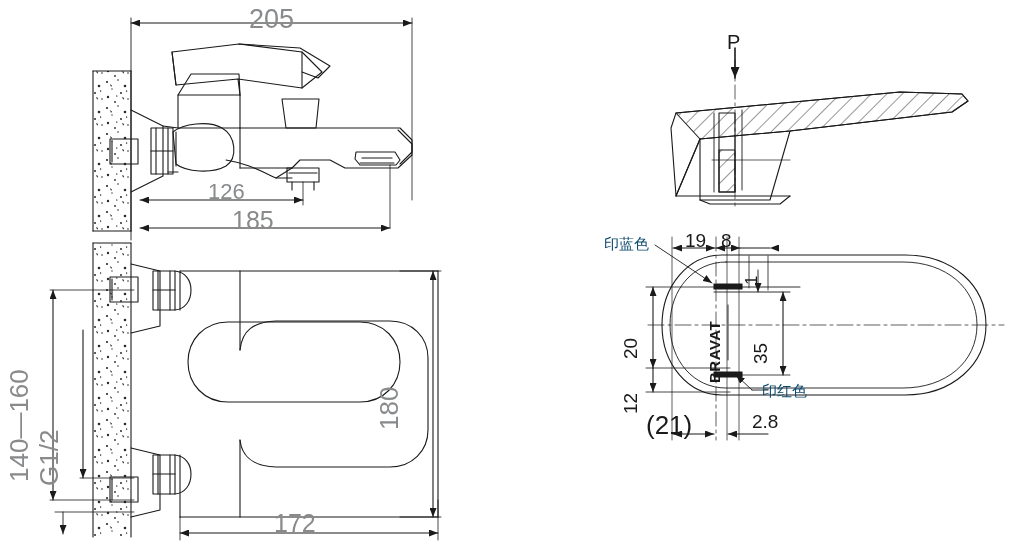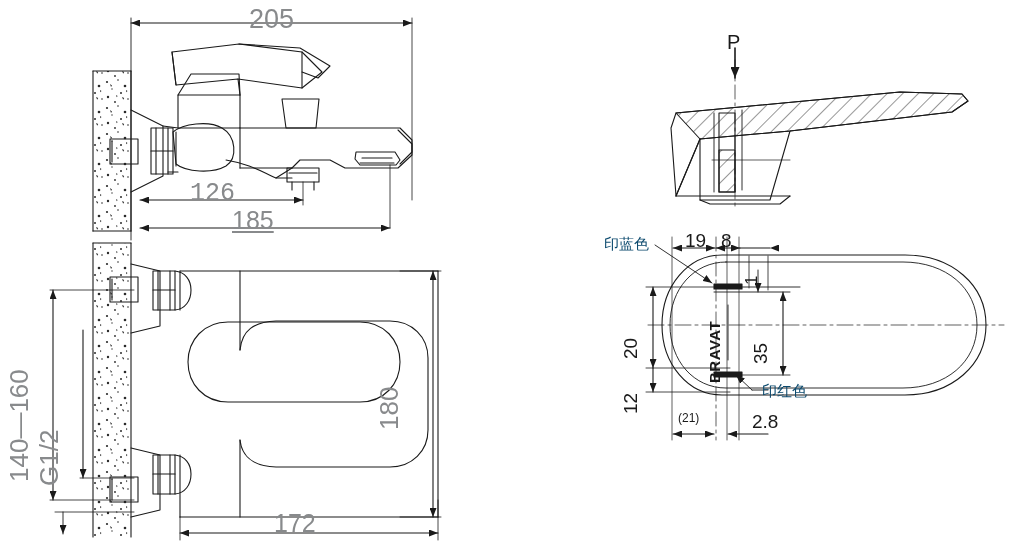--- a/index.html
+++ b/index.html
@@ -305,37 +305,37 @@
     </g>
 
     <g>
       <line x1="673" y1="434" x2="714" y2="434" marker-start="url(#ahs)" marker-end="url(#ah)"></line>
       <line x1="728" y1="434" x2="768" y2="434" marker-start="url(#ahs)"></line>
     </g>
   </g>
 </svg>
 
 <div class="lbl" style="left:249px;top:6px;font-size:27px;">205</div>
-<div class="lbl" style="left:190px;top:181px;font-size:25px;font-family:Liberation Mono, monospace;">126</div>
-<div class="lbl" style="left:232px;top:208px;font-size:25px;text-decoration:underline;">185</div>
+<div class="lbl" style="left:208px;top:181px;font-size:22px;">126</div>
+<div class="lbl" style="left:232px;top:208px;font-size:25px;">185</div>
 
 <div class="lbl rot90" style="left:32px;top:456px;font-size:26px;">140—160</div>
 <div class="lbl rot90" style="left:62px;top:460px;font-size:26px;">G1/2</div>
 <div class="lbl rot90" style="left:402px;top:404px;font-size:26px;">180</div>
 <div class="lbl" style="left:274px;top:511px;font-size:25px;">172</div>
 
 <div class="lbl dark" style="left:727px;top:32px;font-size:20px;">P</div>
 
 <div class="lbl dark" style="left:685px;top:231px;font-size:19px;">19</div>
 <div class="lbl dark" style="left:721px;top:231px;font-size:19px;">8</div>
 <div class="lbl dark rot90" style="left:760px;top:268px;font-size:17px;">1</div>
 <div class="lbl dark rot90" style="left:640px;top:340px;font-size:19px;">20</div>
 <div class="lbl dark rot90" style="left:640px;top:395px;font-size:19px;">12</div>
 <div class="lbl dark rot90" style="left:770px;top:345px;font-size:19px;">35</div>
-<div class="lbl dark" style="left:678px;top:412px;font-size:12px;">(21)</div>
+<div class="lbl dark" style="left:646px;top:412px;font-size:26px;">(21)</div>
 <div class="lbl dark" style="left:752px;top:412px;font-size:19px;text-align:center;">2.8</div>
 
 <div class="lbl cjk" style="left:604px;top:237px;font-size:15px;">印蓝色</div>
 <div class="lbl cjk" style="left:762px;top:384px;font-size:15px;font-family:Liberation Serif, serif;">印红色</div>
 
 <div class="lbl dark rot90" style="left:722px;top:368px;font-size:15px;font-weight:bold;letter-spacing:0.5px;">BRAVAT</div>
 
 </div>
 
 </body></html>

